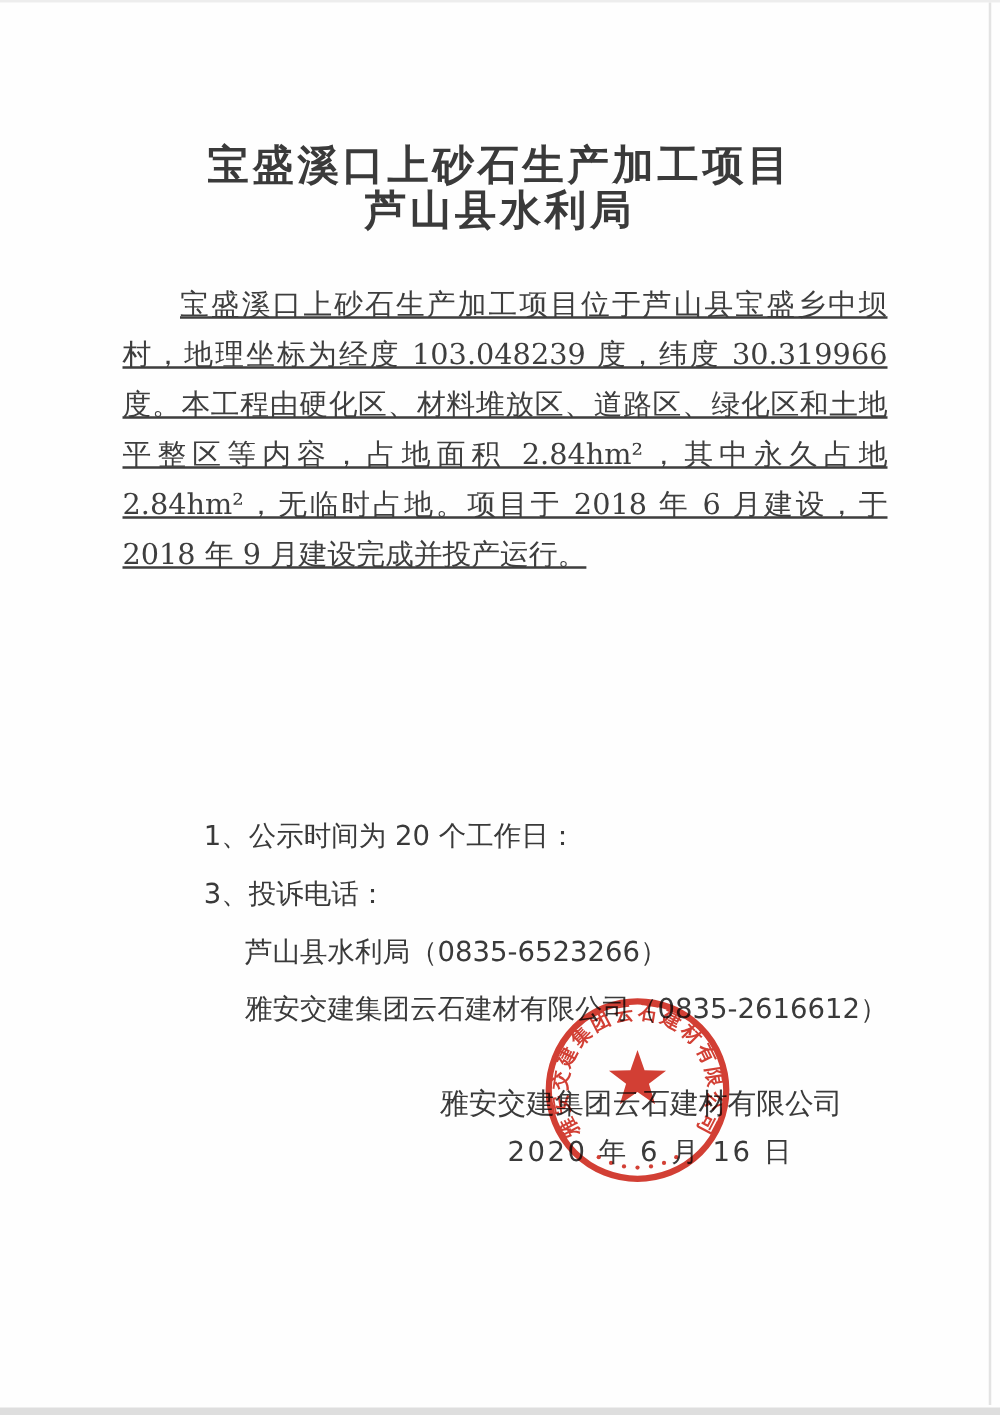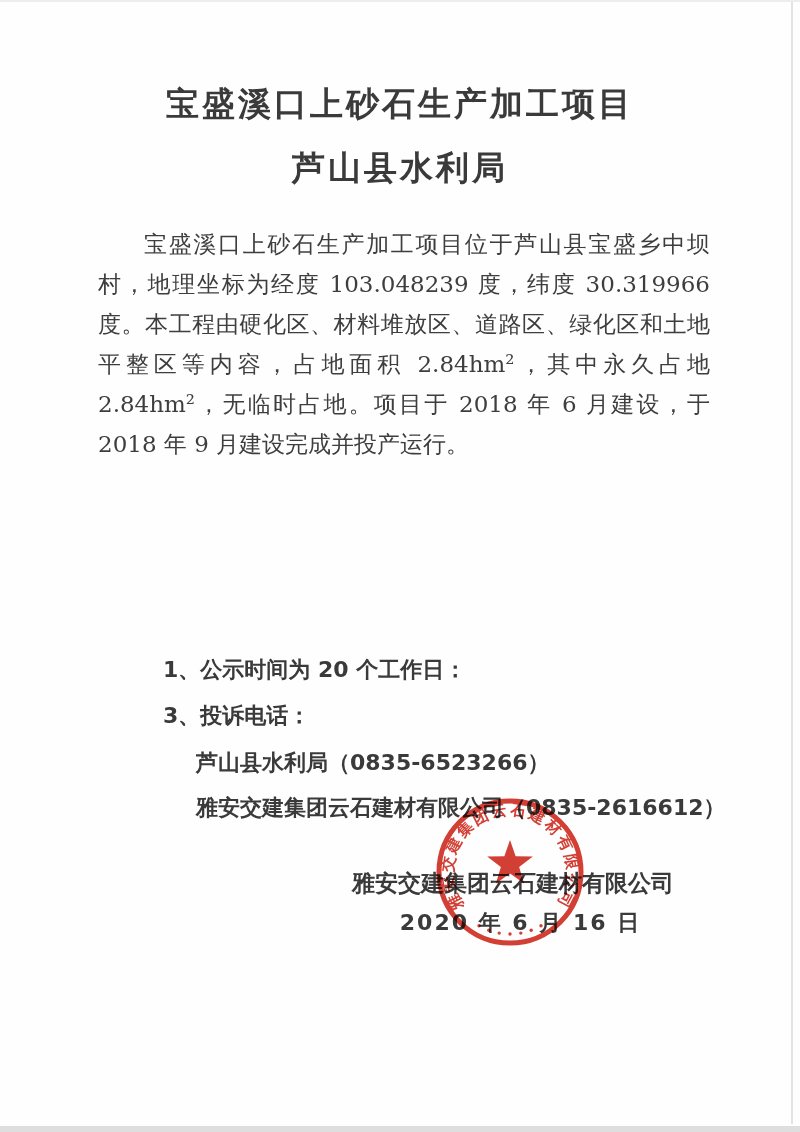--- a/index.html
+++ b/index.html
@@ -7,29 +7,29 @@
     position:relative;width:800px;height:1132px;background:#fefefe;
     font-family:"DejaVu Serif", serif;overflow:hidden;
   }
   .edge-top{position:absolute;top:0;left:0;width:100%;height:2px;background:#ededed;}
   .edge-right{position:absolute;top:2px;right:7px;width:2px;height:1122px;background:#e3e3e3;}
   .edge-bottom{position:absolute;left:0;bottom:0;width:100%;height:6px;background:#dedede;}
   .title{
     position:absolute;left:0;width:100%;text-align:center;
     font-weight:bold;font-size:33px;color:#3a3a3a;letter-spacing:3px;line-height:40px;
   }
-  .title-1{top:84px;}
+  .title-1{top:112px;}
   .title-2{top:148px;}
   .body-block{
     position:absolute;left:98px;top:224px;width:612px;
     font-size:23px;line-height:40px;text-align:justify;color:#3e3e3e;
   }
-  .para{margin:0;text-indent:2em;}
+  .para{margin:0;text-indent:2em;text-decoration:underline;}
   .hl{
-    font-family:"DejaVu Sans", sans-serif;font-weight:700;color:#3a3a3a;
+    font-family:"DejaVu Sans", sans-serif;font-weight:400;color:#3a3a3a;
     font-size:22px;line-height:28px;position:absolute;white-space:nowrap;
   }
   .list-1{left:163px;top:656px;}
   .list-2{left:163px;top:702px;}
   .contact-1{left:196px;top:749px;}
   .contact-2{left:196px;top:794px;}
   .sig-company{left:352px;top:869px;width:305px;text-align:center;font-size:23px;white-space:nowrap;}
   .sig-date{left:368px;top:909px;width:305px;text-align:center;letter-spacing:2px;white-space:nowrap;}
   .stamp{
     position:absolute;left:428px;top:792px;width:164px;height:160px;

